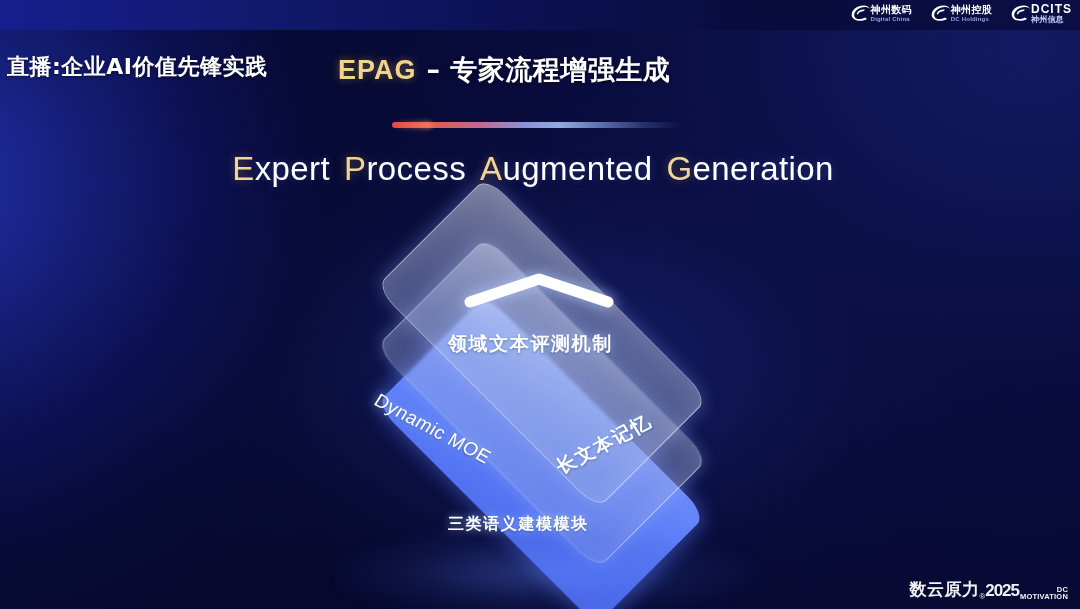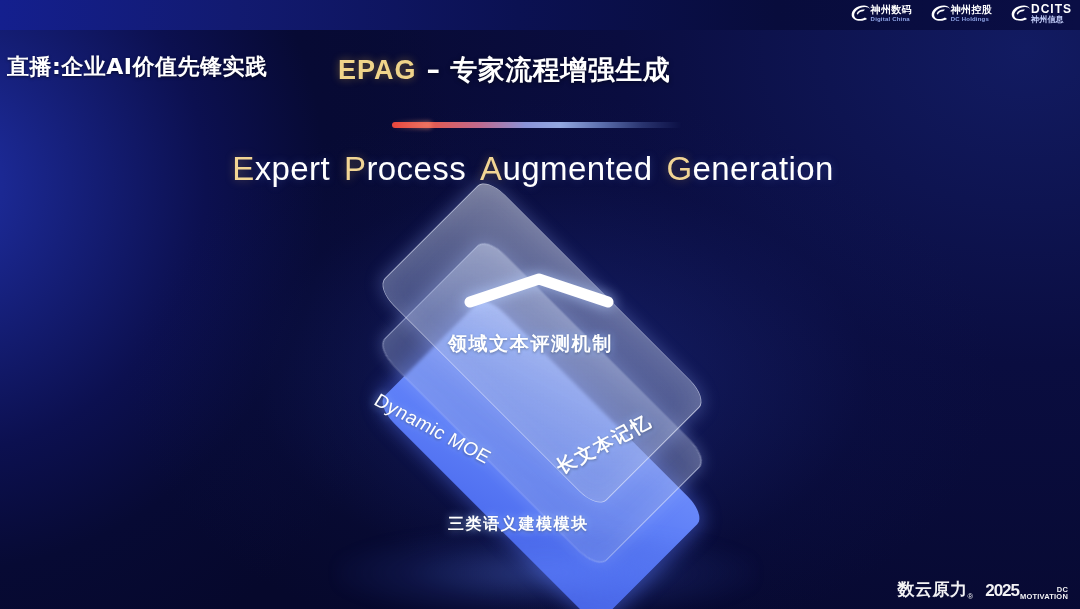--- a/index.html
+++ b/index.html
@@ -38,21 +38,20 @@
   .bl-cn {
     font-weight: 700;
     letter-spacing: 0.5px;
     font-family: "DejaVu Sans", sans-serif;
   }
   .bl-sup { font-size: 0.45em; vertical-align: super; line-height: 1; }
   .bl-year {
     font-weight: 700;
     font-family: "Liberation Sans", sans-serif;
     letter-spacing: -1px;
-    margin-left: 12px;
   }
   .bl-dc {
     display: inline-flex;
     flex-direction: column;
     line-height: 0.95;
     font-weight: 700;
     font-family: "Liberation Sans", sans-serif;
     letter-spacing: 0.2px;
     align-items: flex-end;
   }

